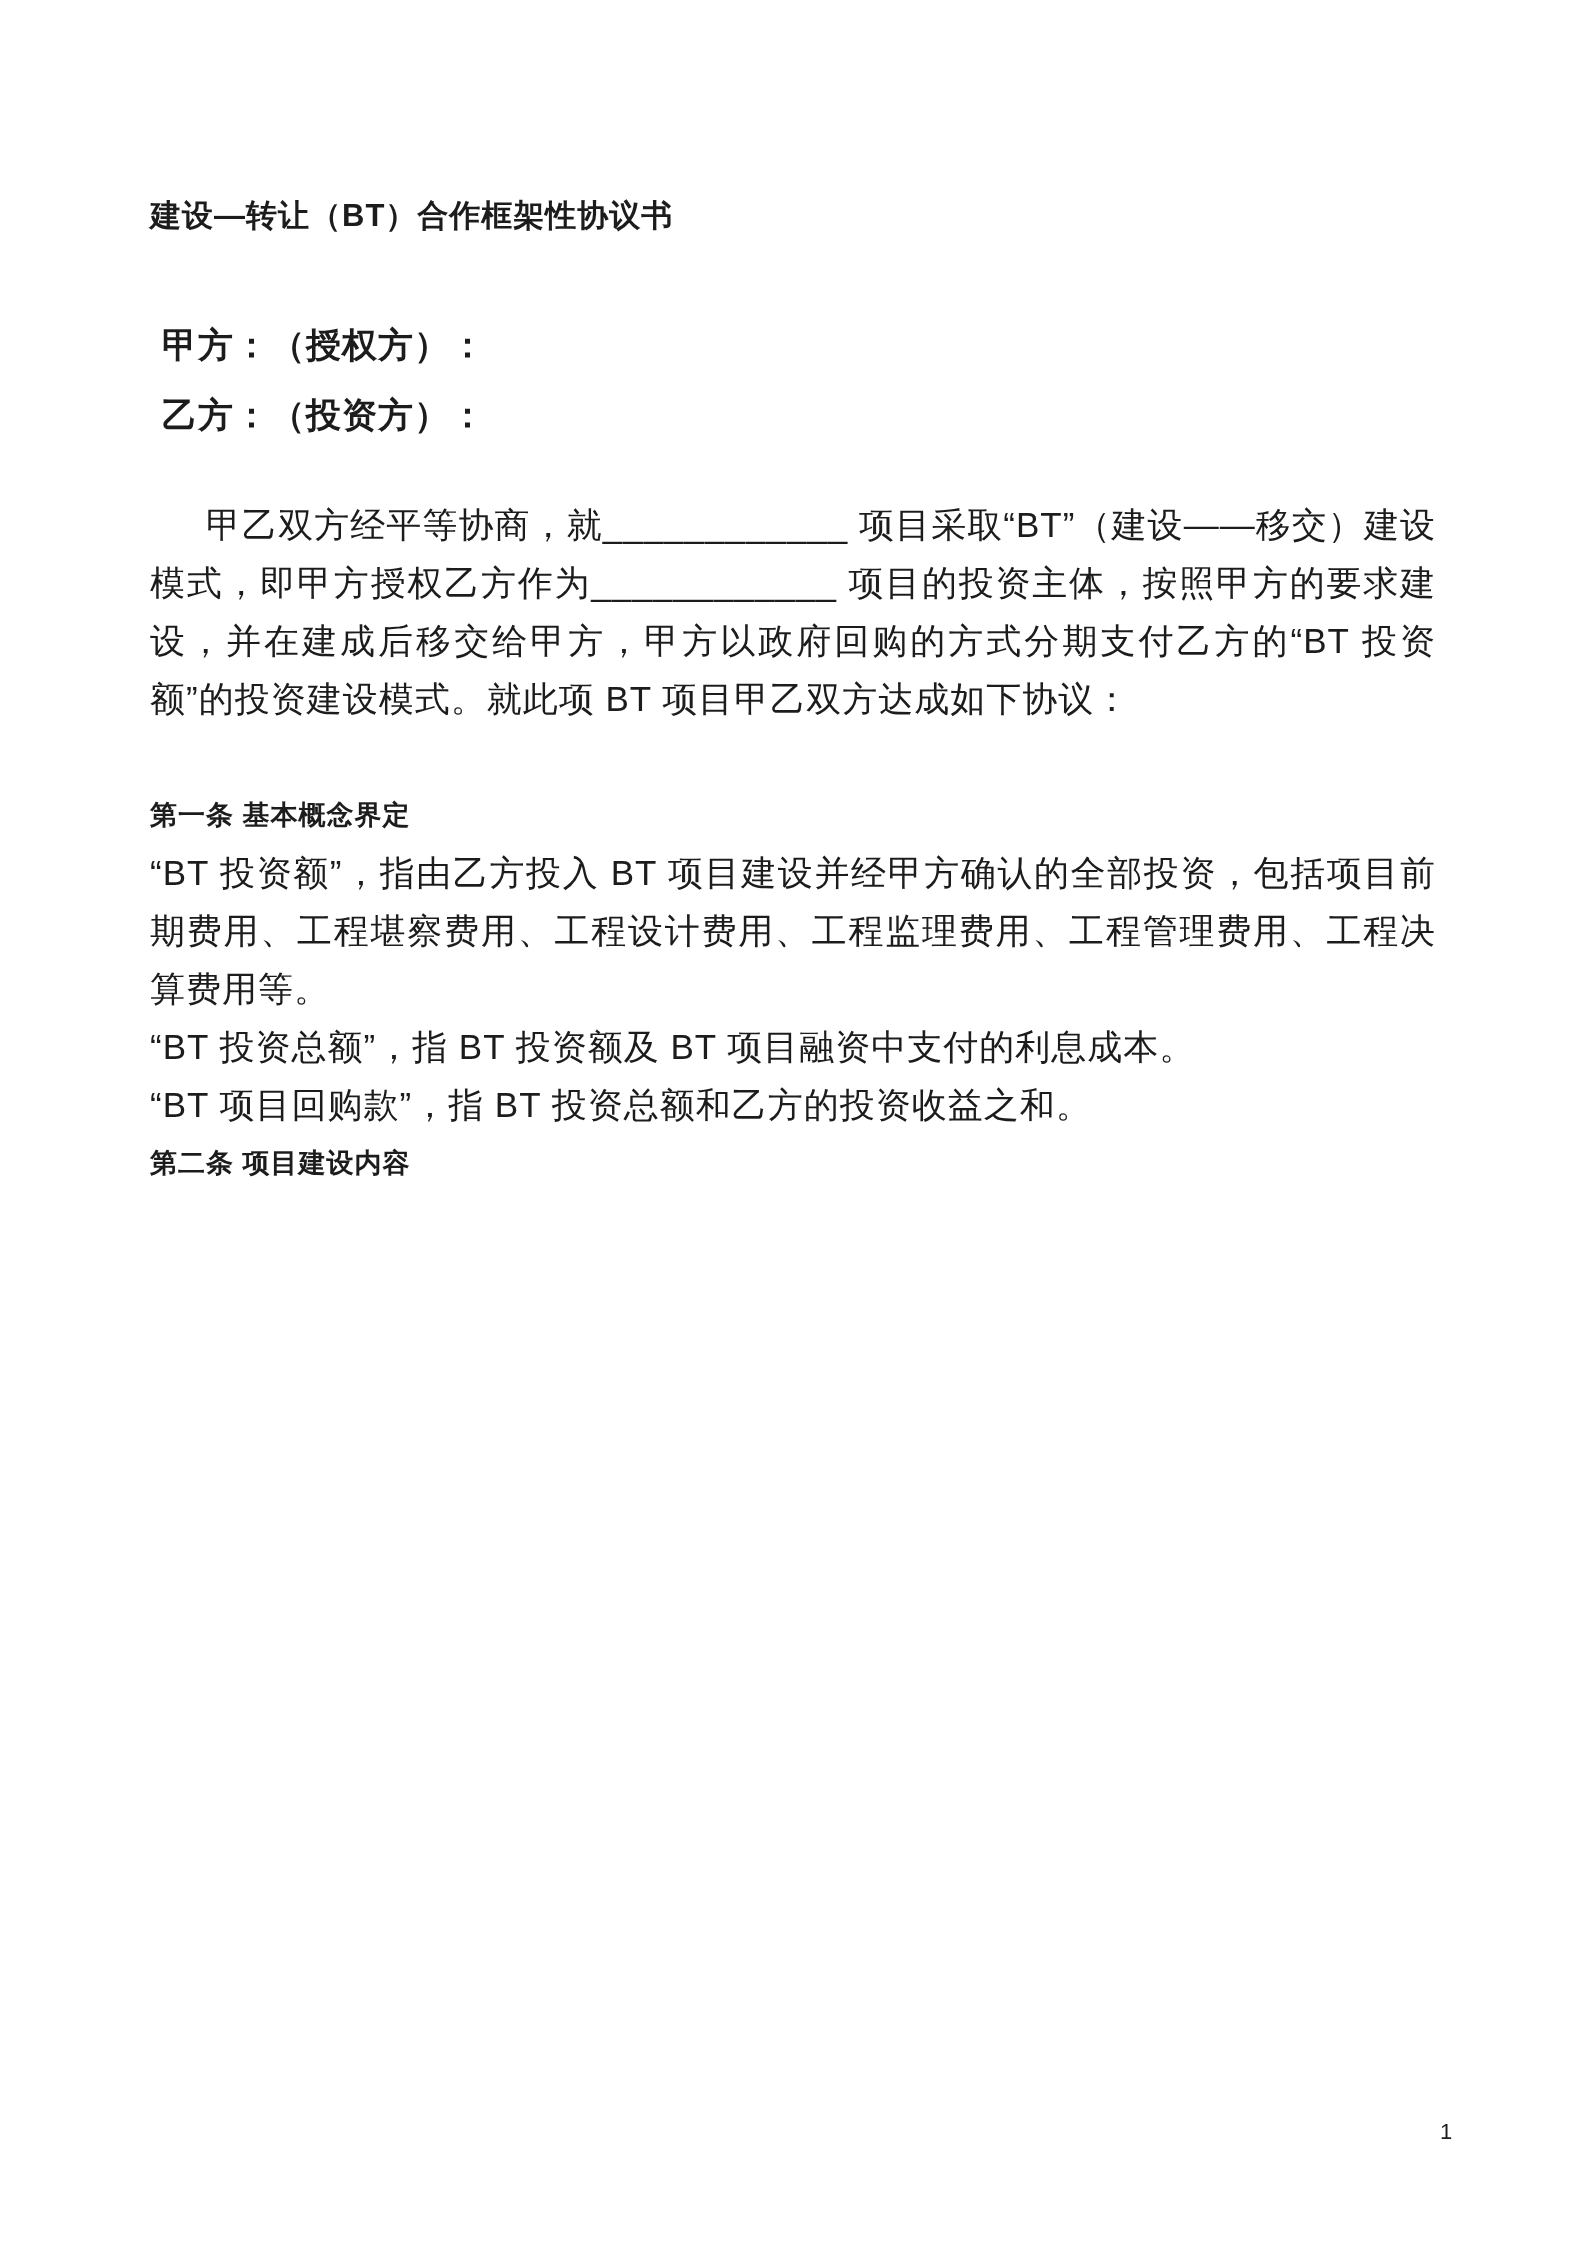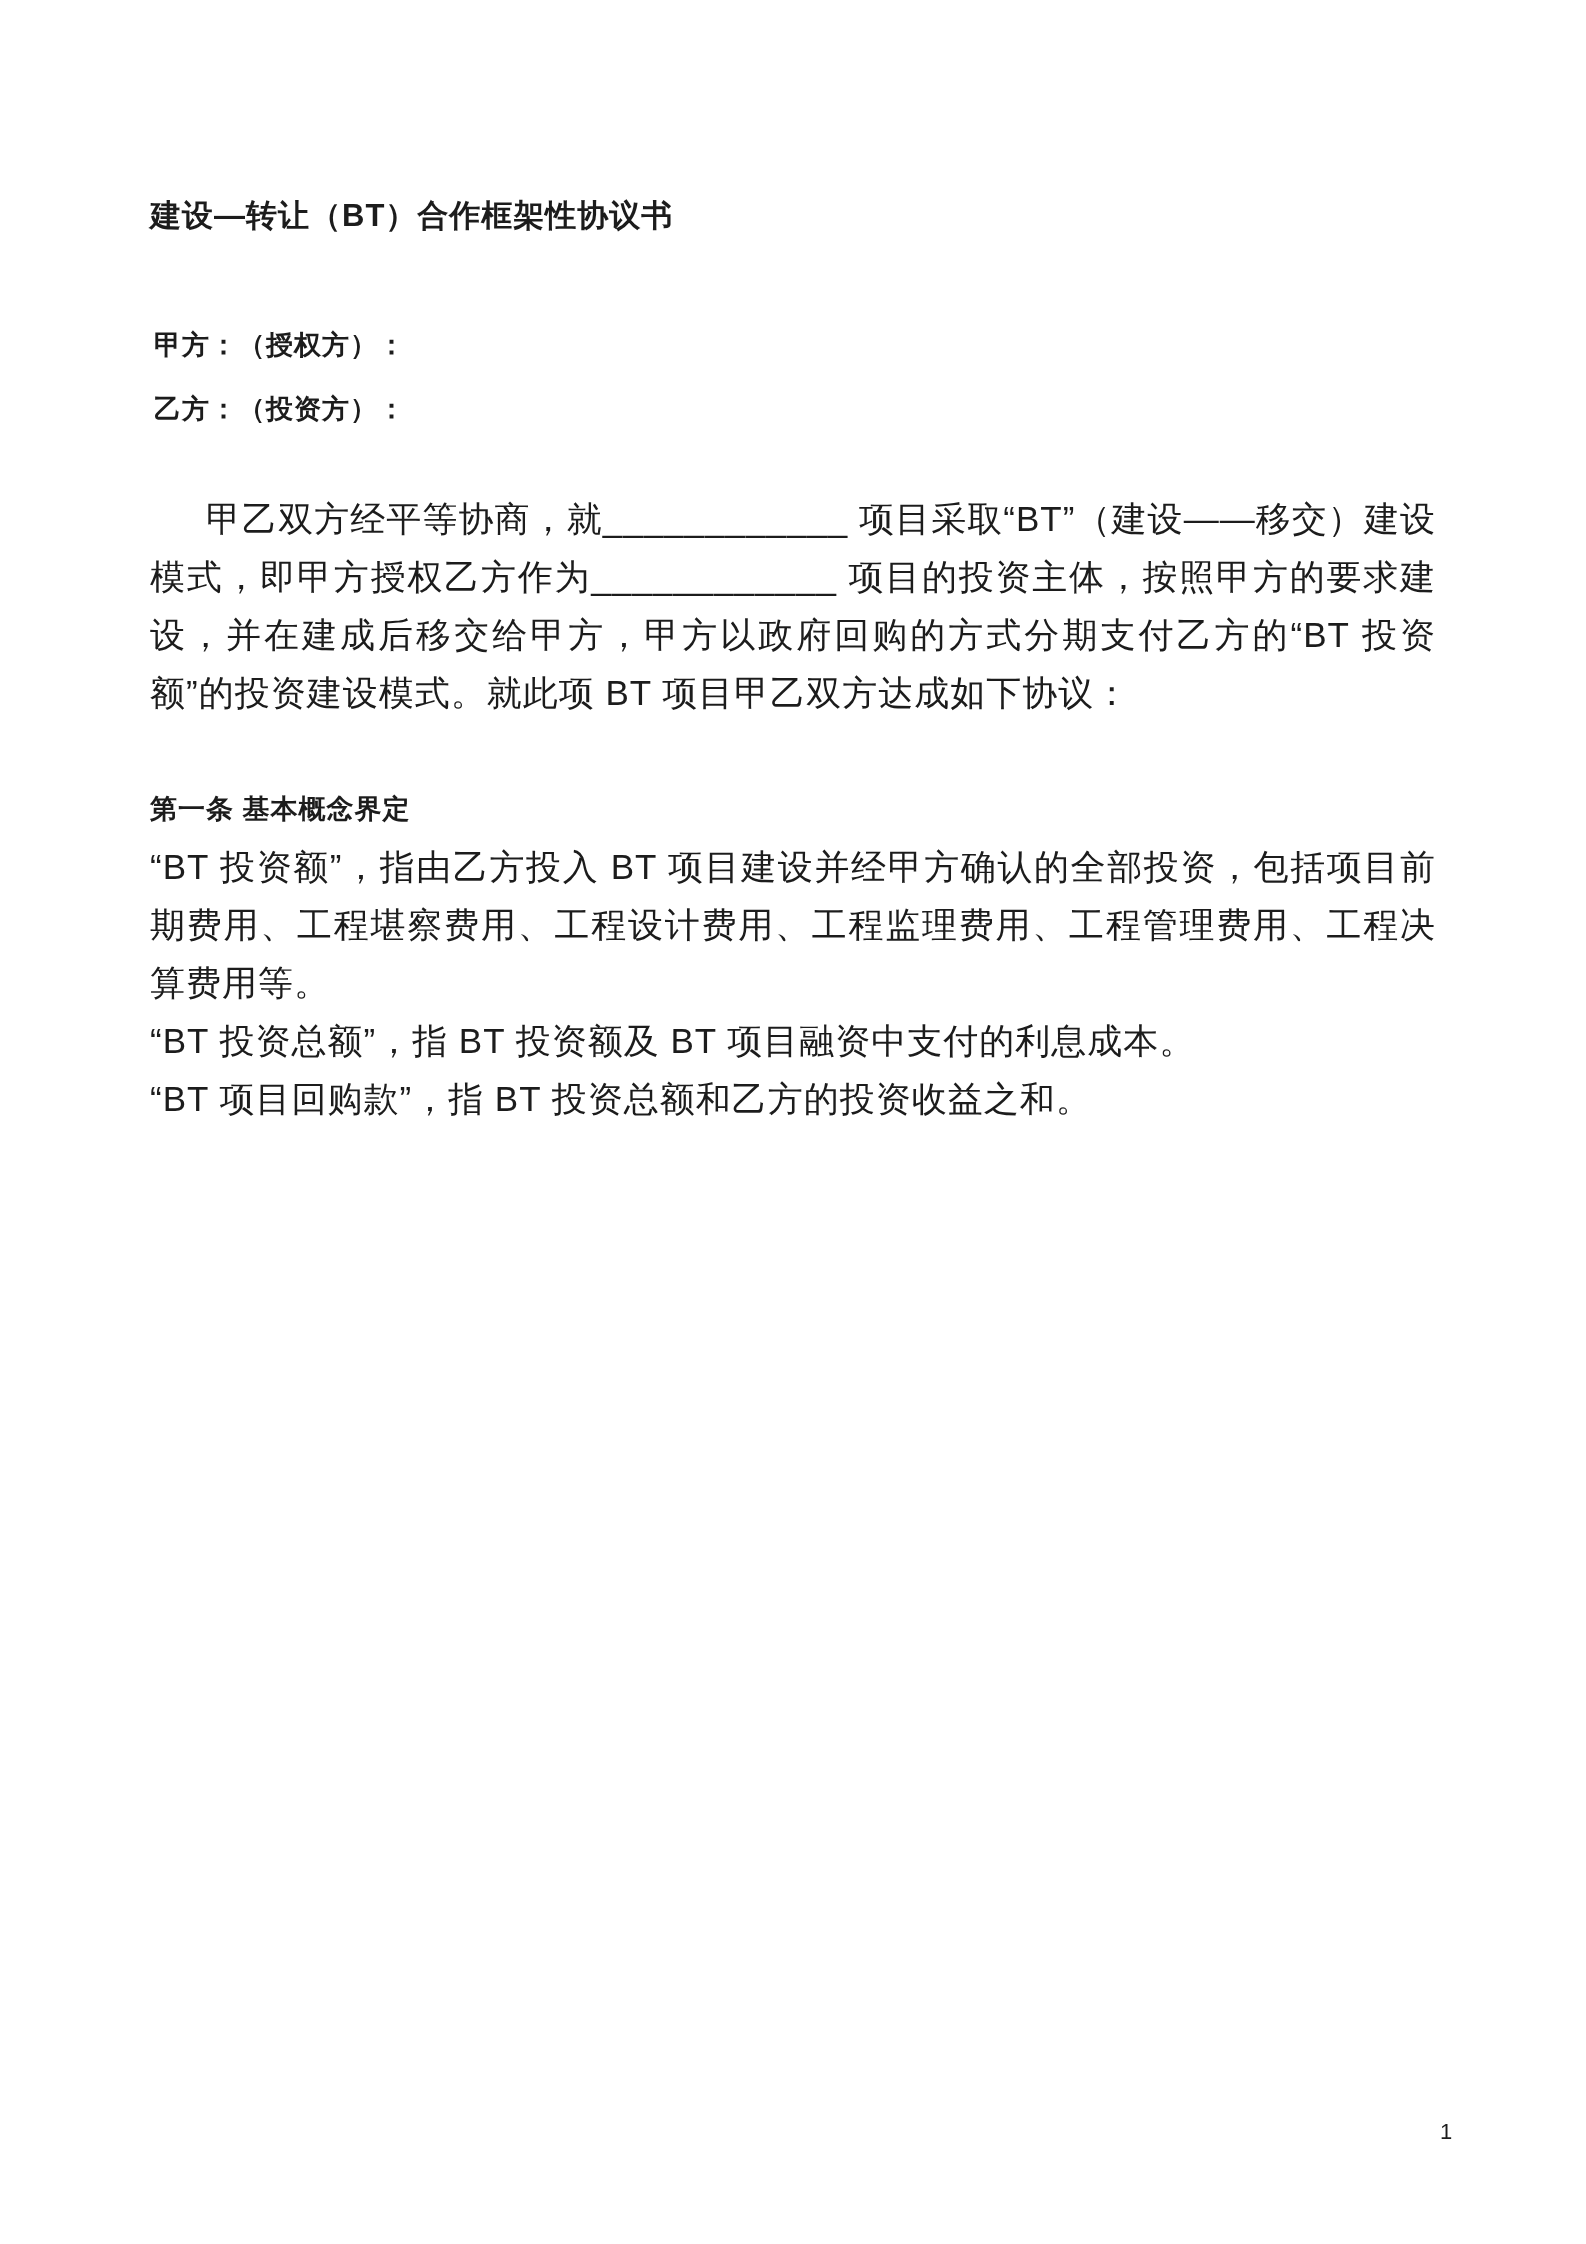--- a/index.html
+++ b/index.html
@@ -22,22 +22,22 @@
     padding: 196px 150px 0 150px;
   }
   .doc-title {
     margin: 0;
     font-size: 31px;
     font-weight: 700;
     line-height: 40px;
     letter-spacing: 1px;
   }
   .party {
-    margin: 4px;
-    font-size: 27px;
+    margin: 12px;
+    font-size: 35px;
     font-weight: 700;
     line-height: 58px;
     letter-spacing: 1px;
   }
   .party-a { margin-top: 80px; }
   .party-b { margin-top: 6px; }
   .para {
     margin: 0;
     font-size: 35px;
     font-weight: 400;
@@ -83,18 +83,19 @@
     <p class="para intro">甲乙双方经平等协商，就____________ 项目采取“BT”（建设——移交）建设模式，即甲方授权乙方作为____________ 项目的投资主体，按照甲方的要求建设，并在建成后移交给甲方，甲方以政府回购的方式分期支付乙方的“BT 投资额”的投资建设模式。就此项 BT 项目甲乙双方达成如下协议：</p>
 
     <h2 class="heading heading-1">第一条 基本概念界定</h2>
 
     <p class="para"><span class="term">“BT 投资额”</span><span>，指由乙方投入 BT 项目建设并经甲方确认的全部投资，包括项目前期费用、工程堪察费用、工程设计费用、工程监理费用、工程管理费用、工程决算费用等。</span></p>
 
     <p class="para"><span class="term">“BT 投资总额”</span><span>，指 BT 投资额及 BT 项目融资中支付的利息成本。</span></p>
 
     <p class="para"><span class="term">“BT 项目回购款”</span><span>，指 BT 投资总额和乙方的投资收益之和。</span></p>
 
+    <h2 class="heading">第二条 项目建设内容</h2>
 
 
   </div>
 
   <div class="page-number">1</div>
 </div>
 
 </body></html>

